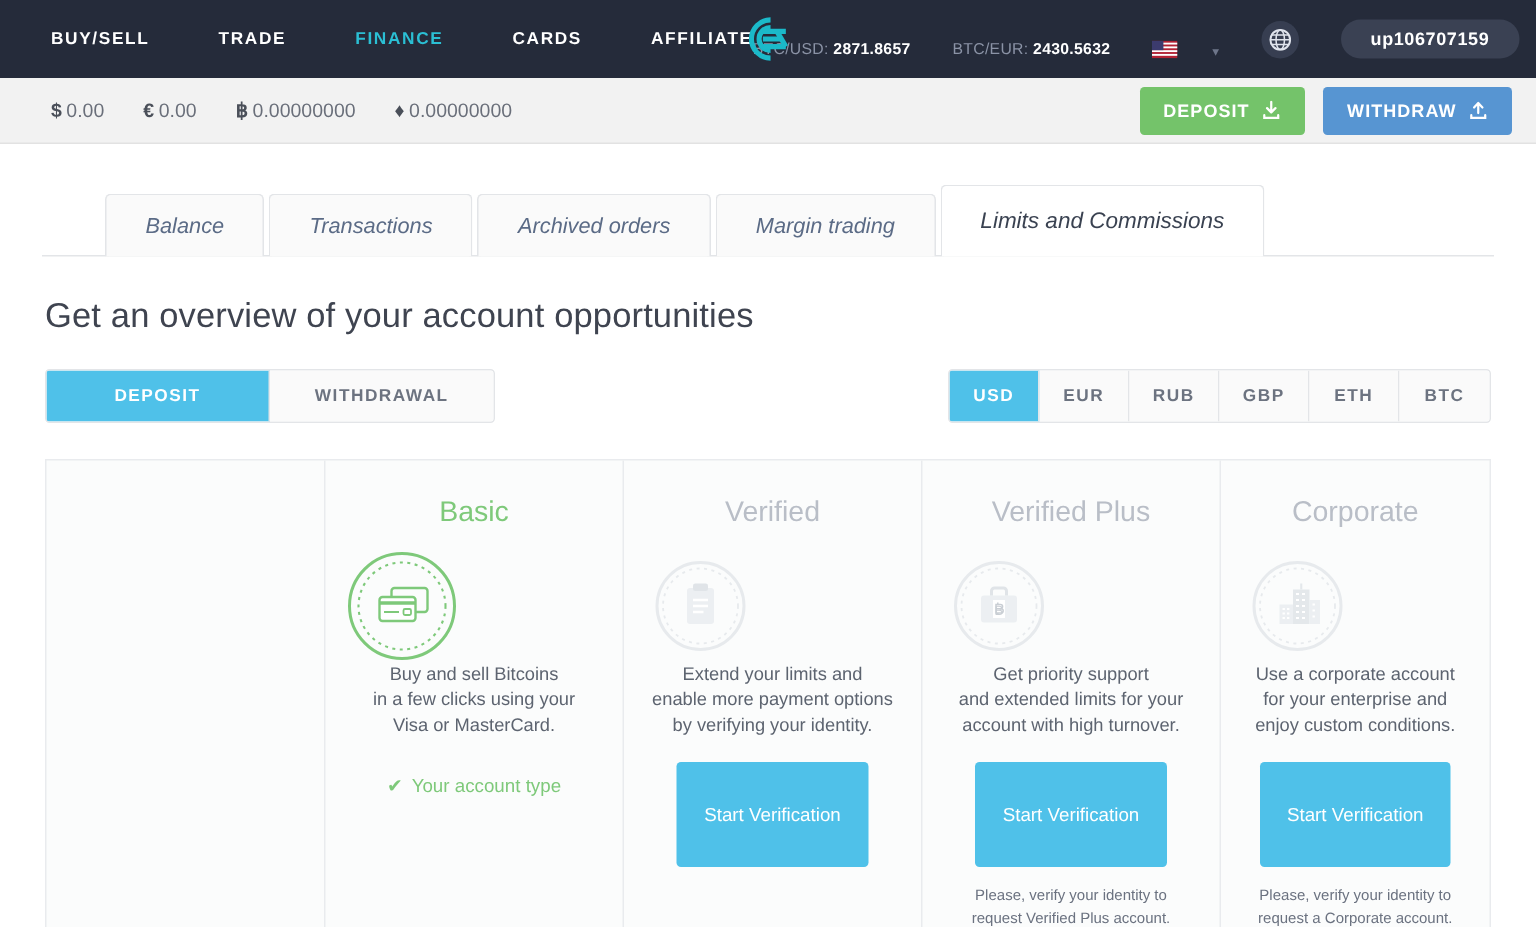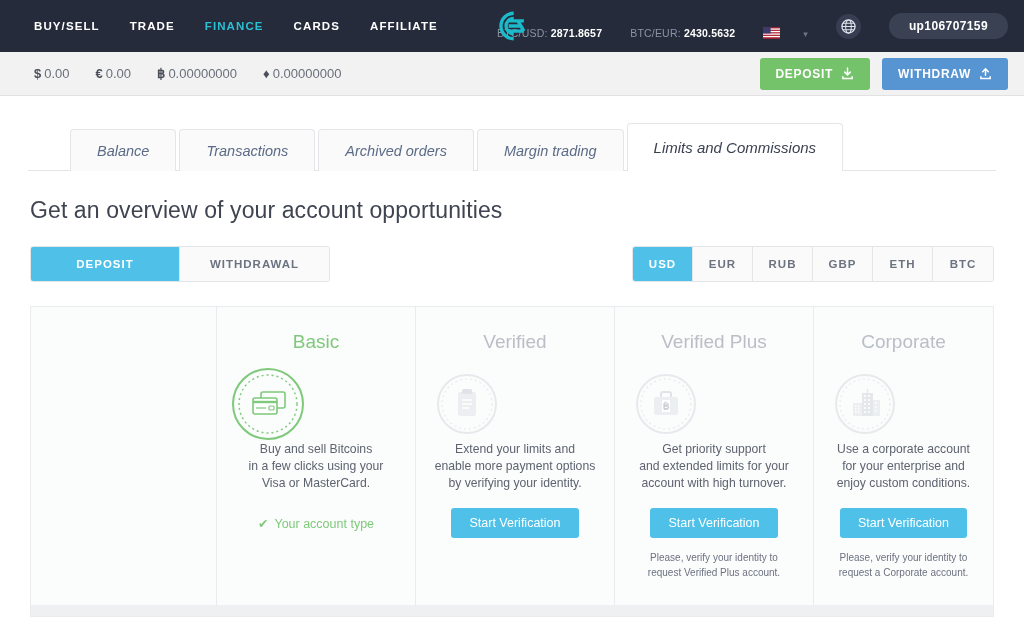--- a/index.html
+++ b/index.html
@@ -8,21 +8,21 @@
     background: #ffffff;
     font-family: "Liberation Sans", sans-serif;
     overflow: hidden;
   }
 
   
   .topnav {
     height: 52px; background: #252b3a;
     display: flex; align-items: center; position: relative;
   }
-  .nav-links { display: flex; align-items: center; margin-left: 34px; gap: 30px; }
+  .nav-links { display: flex; align-items: center; margin-left: 34px; gap: 46px; }
   .nav-link {
     color: #ffffff; font-size: 11.5px; font-weight: bold;
     letter-spacing: 1.1px; text-decoration: none; cursor: pointer;
   }
   .nav-link.active { color: #2bbfd4; }
 
   .logo-wrap {
     position: absolute; left: 0; right: 0; top: 0; bottom: 0;
     display: flex; align-items: center; justify-content: center;
     pointer-events: none;
@@ -129,21 +129,21 @@
   .acct-name { font-size: 19px; font-weight: normal; margin-bottom: 14px; }
   .acct-name.basic { color: #7ec97a; }
   .acct-name.muted { color: #b9bec7; }
   .badge-inner { position: relative; display: flex; align-items: center; justify-content: center; width: 74px; height: 74px; }
 
   .acct-desc {
     font-size: 12.2px; color: #5d6470; line-height: 17px; margin-bottom: 16px;
   }
   .acct-btn {
     background: #4fc1e9; border: none; border-radius: 3px;
-    color: #ffffff; font-size: 12.5px; padding: 8px 18px;
+    color: #ffffff; font-size: 12.5px; padding: 28px 18px;
     cursor: pointer; font-family: "Liberation Sans", sans-serif;
     margin-bottom: 12px;
   }
   .acct-note { font-size: 10px; color: #6b7280; line-height: 15px; }
   .acct-current { font-size: 12.5px; color: #7ec97a; display: flex; align-items: center; justify-content: center; gap: 6px; margin-top: 24px; }
 
   .table-foot { height: 12px; background: #eef0f2; border: 1px solid #e9ebee; border-top: none; }
 </style>
 </head>
 <body>

